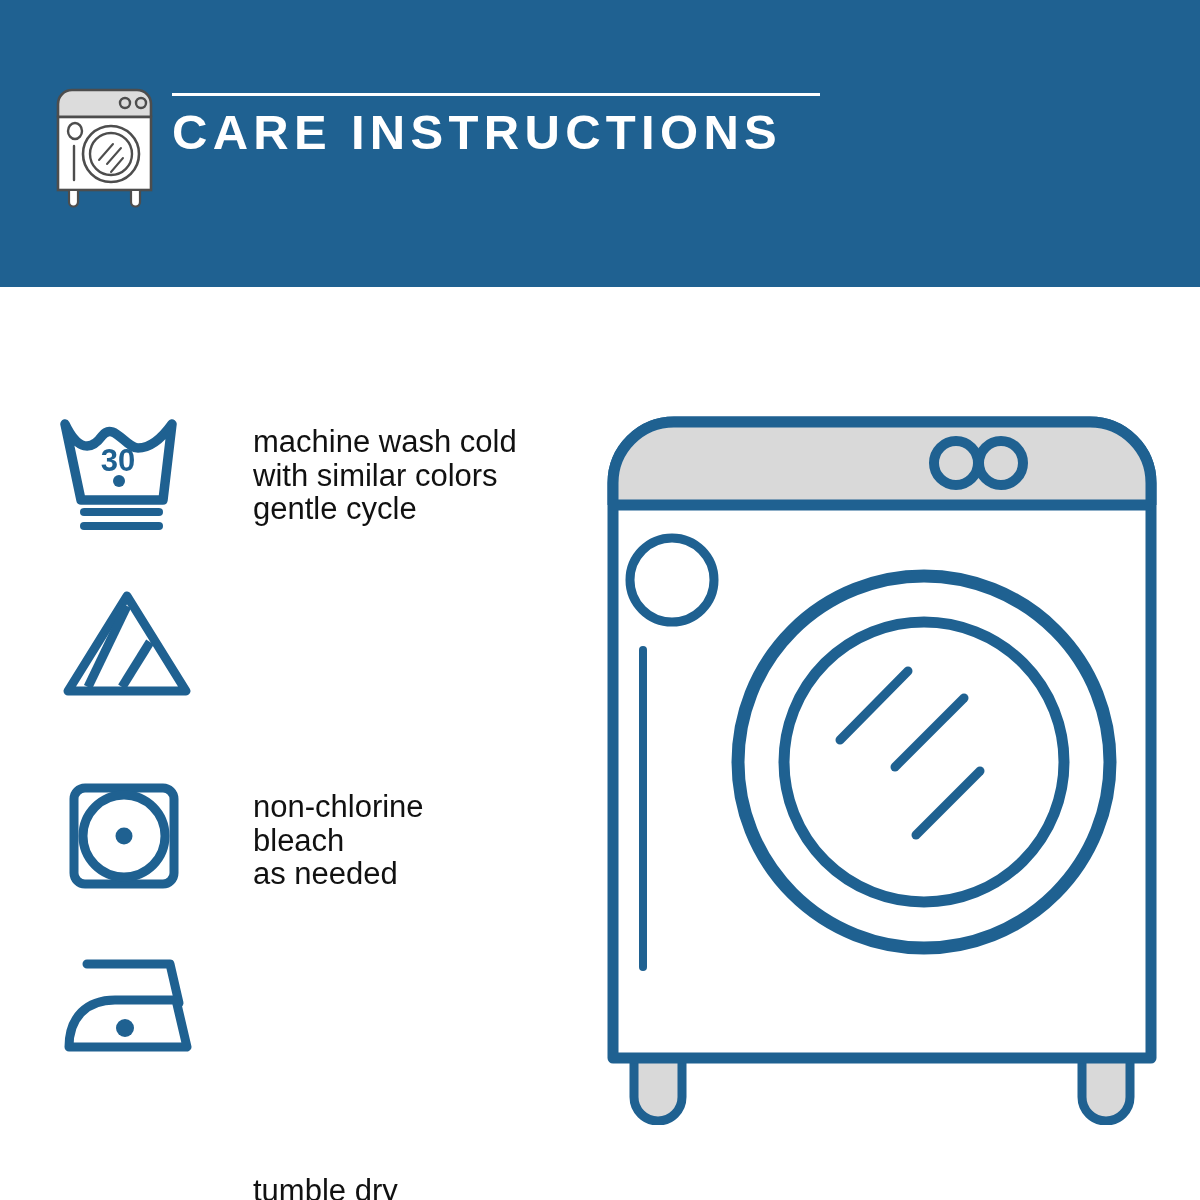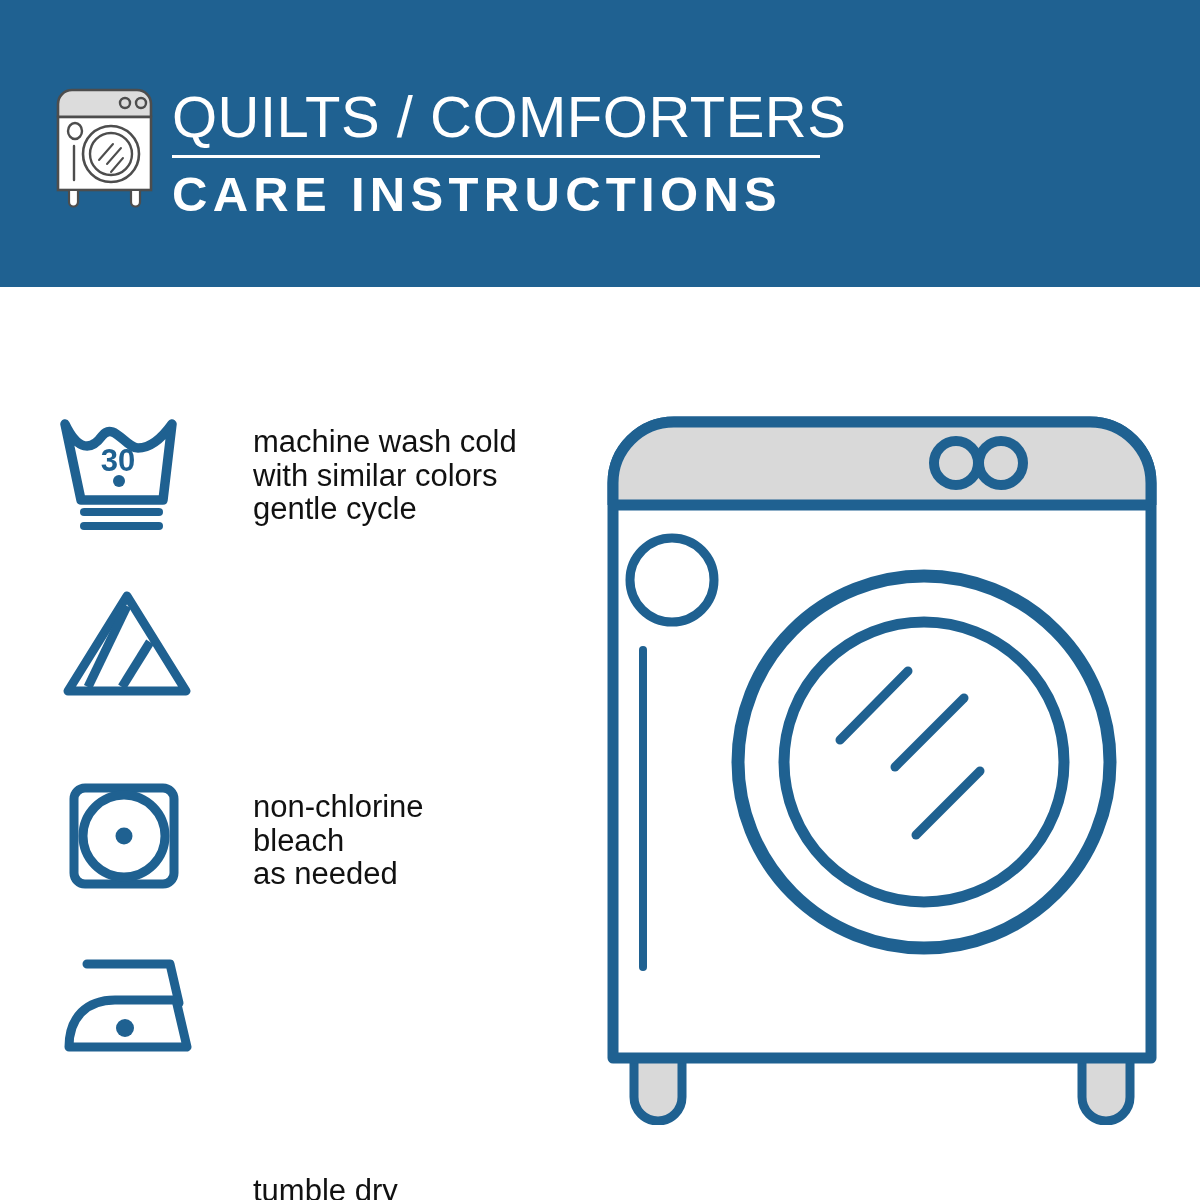--- a/index.html
+++ b/index.html
@@ -161,21 +161,20 @@
         <line x1="46" y1="76" x2="60" y2="60" stroke="#4D4D4D" stroke-width="2" stroke-linecap="round"></line>
         <line x1="54" y1="80" x2="68" y2="64" stroke="#4D4D4D" stroke-width="2" stroke-linecap="round"></line>
         <line x1="58" y1="88" x2="70" y2="74" stroke="#4D4D4D" stroke-width="2" stroke-linecap="round"></line>
 
         <path d="M16 106 h9 v12 a4.5 4.5 0 0 1 -9 0 z" fill="#FFFFFF" stroke="#4D4D4D" stroke-width="2.2"></path>
         <path d="M78 106 h9 v12 a4.5 4.5 0 0 1 -9 0 z" fill="#FFFFFF" stroke="#4D4D4D" stroke-width="2.2"></path>
       </svg>
     </div>
 
     <div id="header-text">
-      <div id="title-line1" class="noselect">QUILTS / COMFORTERS</div>
       <div id="title-divider"></div>
       <div id="title-line2" class="noselect">CARE INSTRUCTIONS</div>
     </div>
 
   </div>
 
   <div id="care-list">
 
     <div class="care-row" id="care-row-0">
       <div class="care-icon">

